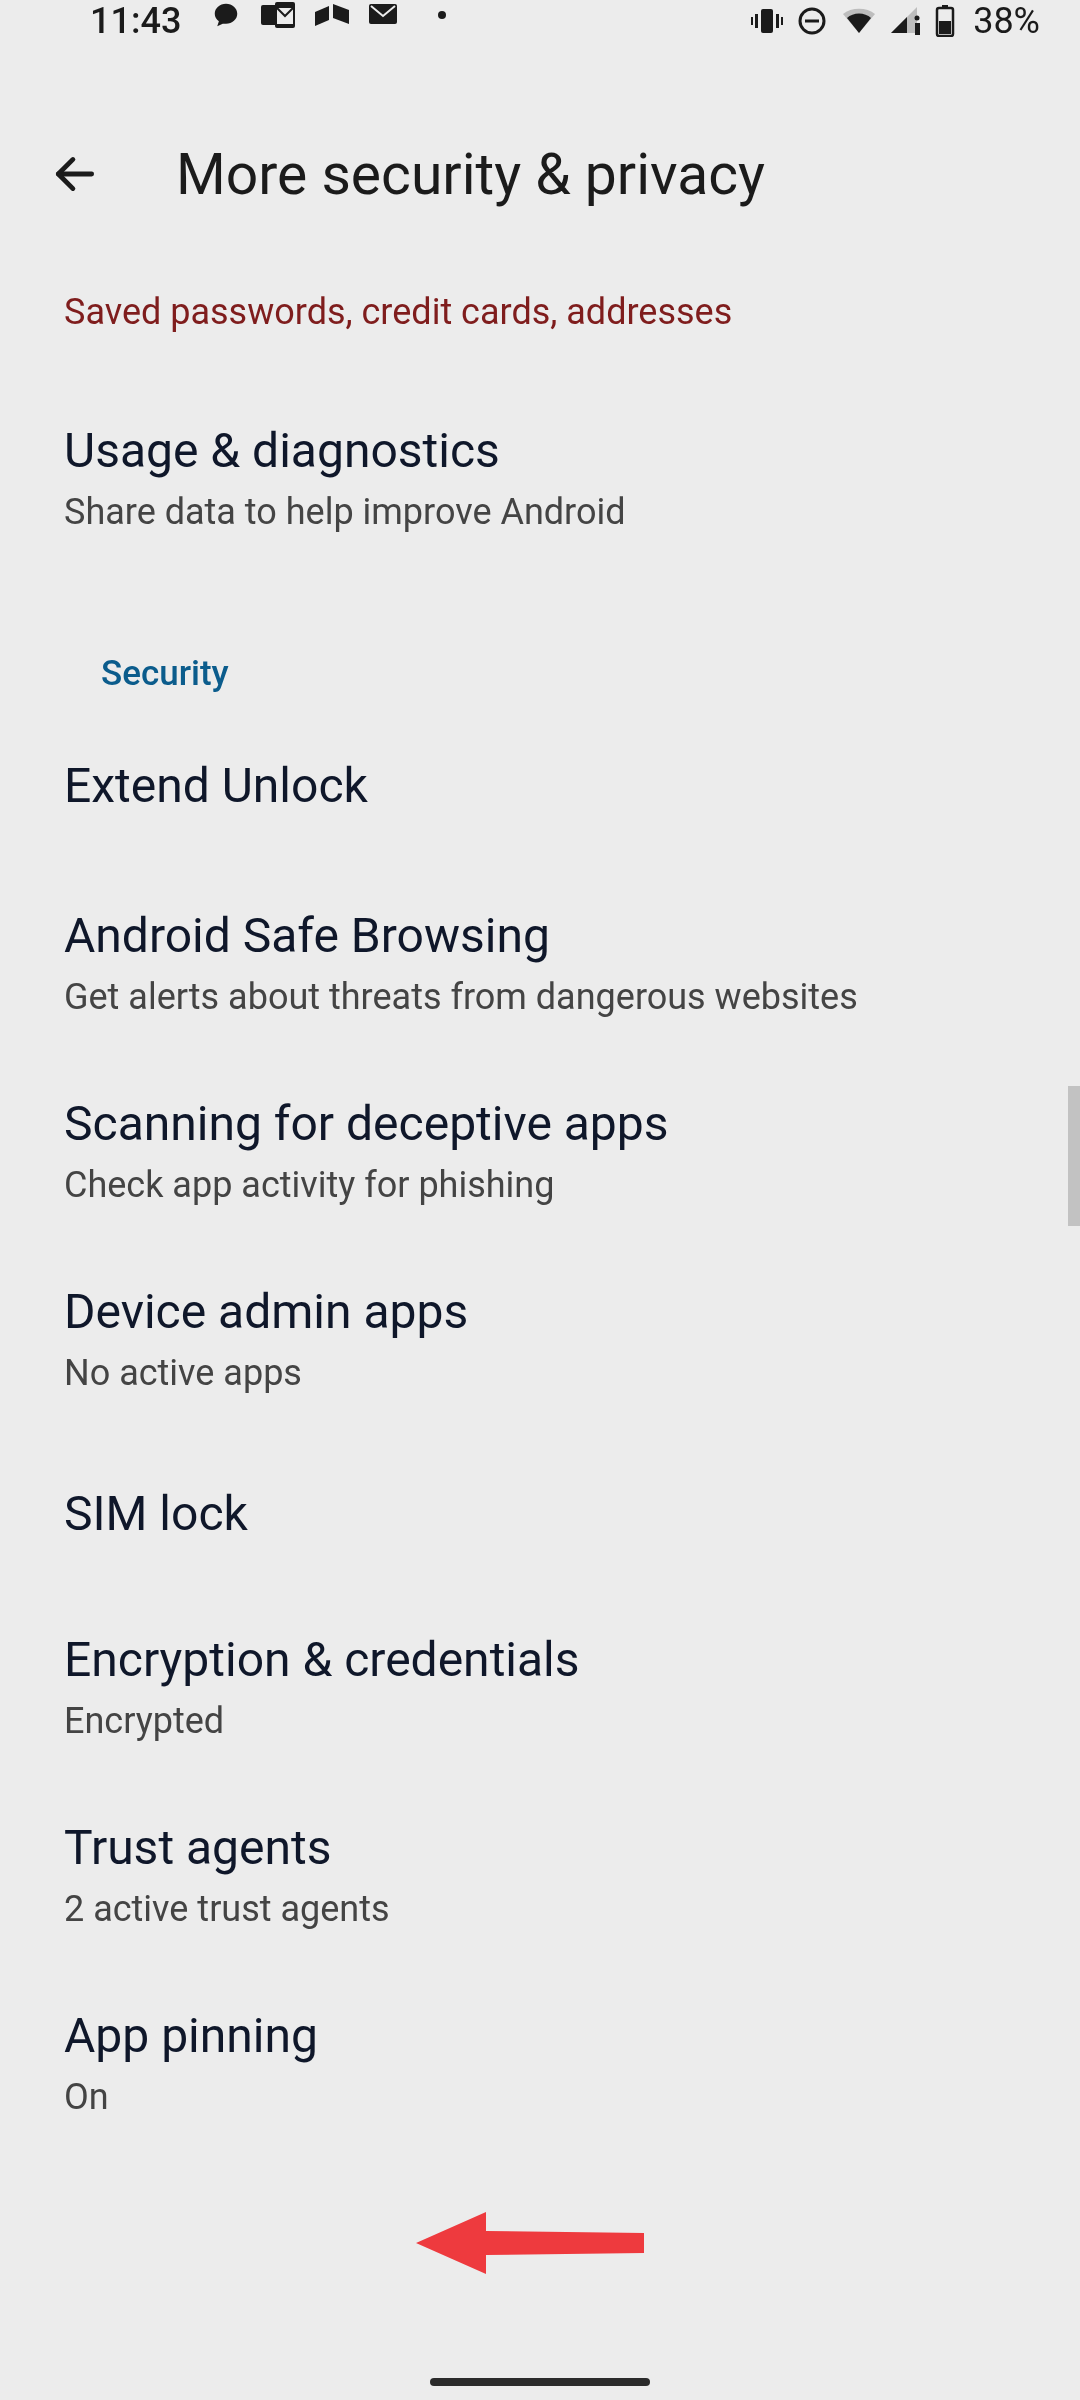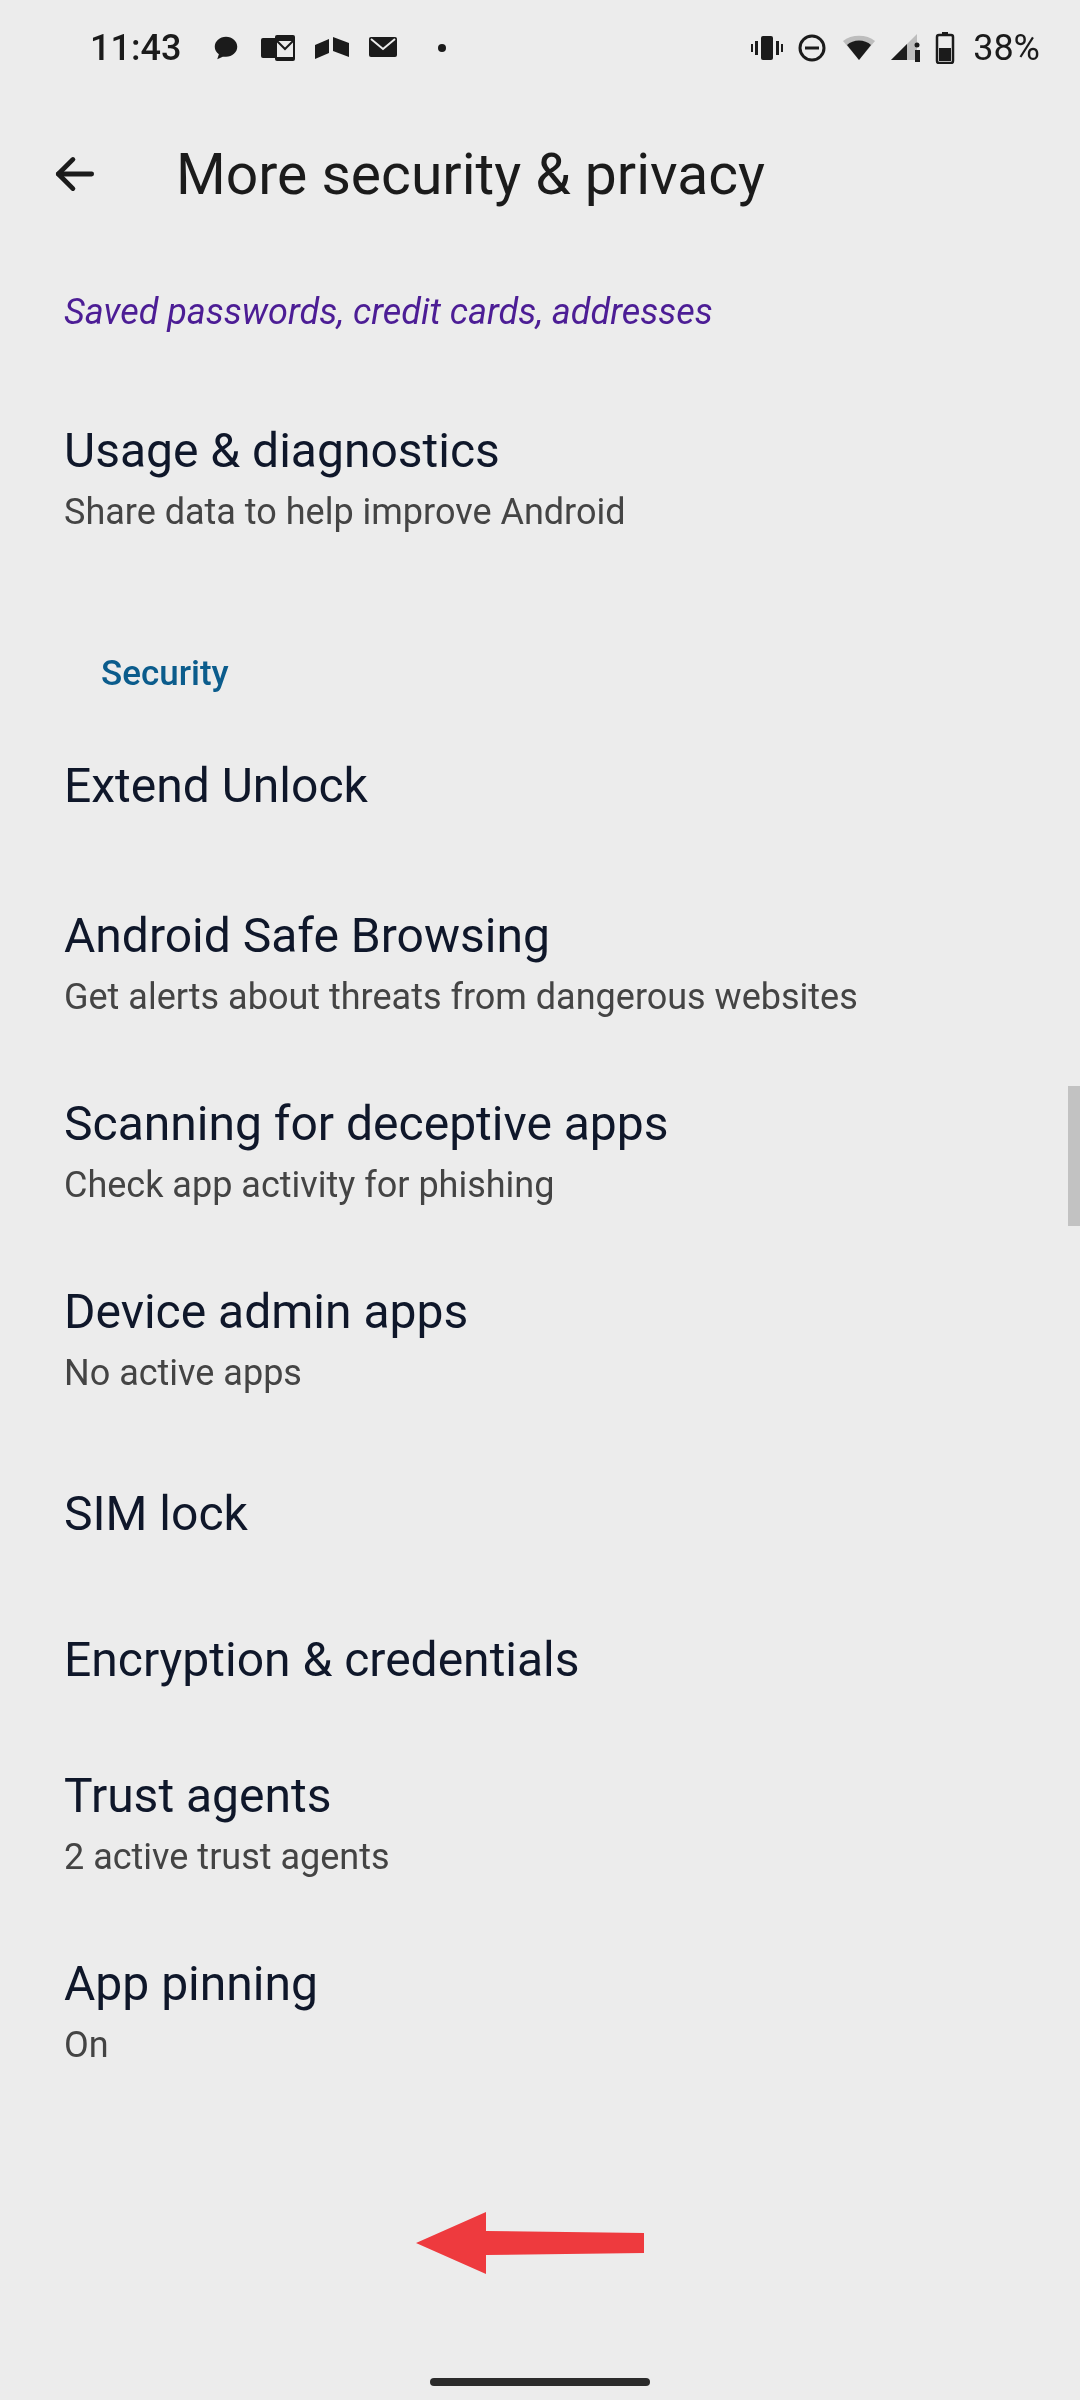--- a/index.html
+++ b/index.html
@@ -8,21 +8,21 @@
       height: 2400px;
       font-family: Roboto, "Segoe UI", Arial, sans-serif;
       background: #ececec;
       color: #1b1b1b;
       overflow: hidden;
     }
     
     .statusbar {
       height: 95px;
       display: flex;
-      align-items: center;
+      align-items: flex-start;
       padding: 0 40px;
       font-size: 36px;
       color: #1b1b1b;
     }
     .statusbar .time { margin-left: 50px; font-weight: 500; }
     .status-left { display: flex; align-items: center; gap: 20px; margin-left: 30px; }
     .status-right { margin-left: auto; display: flex; align-items: center; gap: 14px; }
     .sicon { display: inline-flex; align-items: center; justify-content: center; }
     .battery-text { font-size: 36px; margin-left: 4px; }
 
@@ -49,23 +49,22 @@
     }
 
     
     .content {
       background: #ececec;
       padding: 0;
     }
 
     .partial-sub {
       font-size: 36px;
-      color: #4c1d95;
+      color: #7f1d1d;
       padding: 18px 64px 52px 64px;
-      font-style: italic;
     }
 
     .item {
       padding: 36px 64px 40px 64px;
       cursor: pointer;
     }
     .item .title {
       font-size: 48px;
       color: #0f172a;
       font-weight: 400;
@@ -235,20 +234,21 @@
     <div class="title">Device admin apps</div>
     <div class="sub">No active apps</div>
   </div>
 
   <div class="item nomsub" style="padding-top:50px; padding-bottom:50px;">
     <div class="title">SIM lock</div>
   </div>
 
   <div class="item">
     <div class="title">Encryption &amp; credentials</div>
+    <div class="sub">Encrypted</div>
   </div>
 
   <div class="item">
     <div class="title">Trust agents</div>
     <div class="sub">2 active trust agents</div>
   </div>
 
   <div class="item">
     <div class="title">App pinning</div>
     <div class="sub">On</div>

